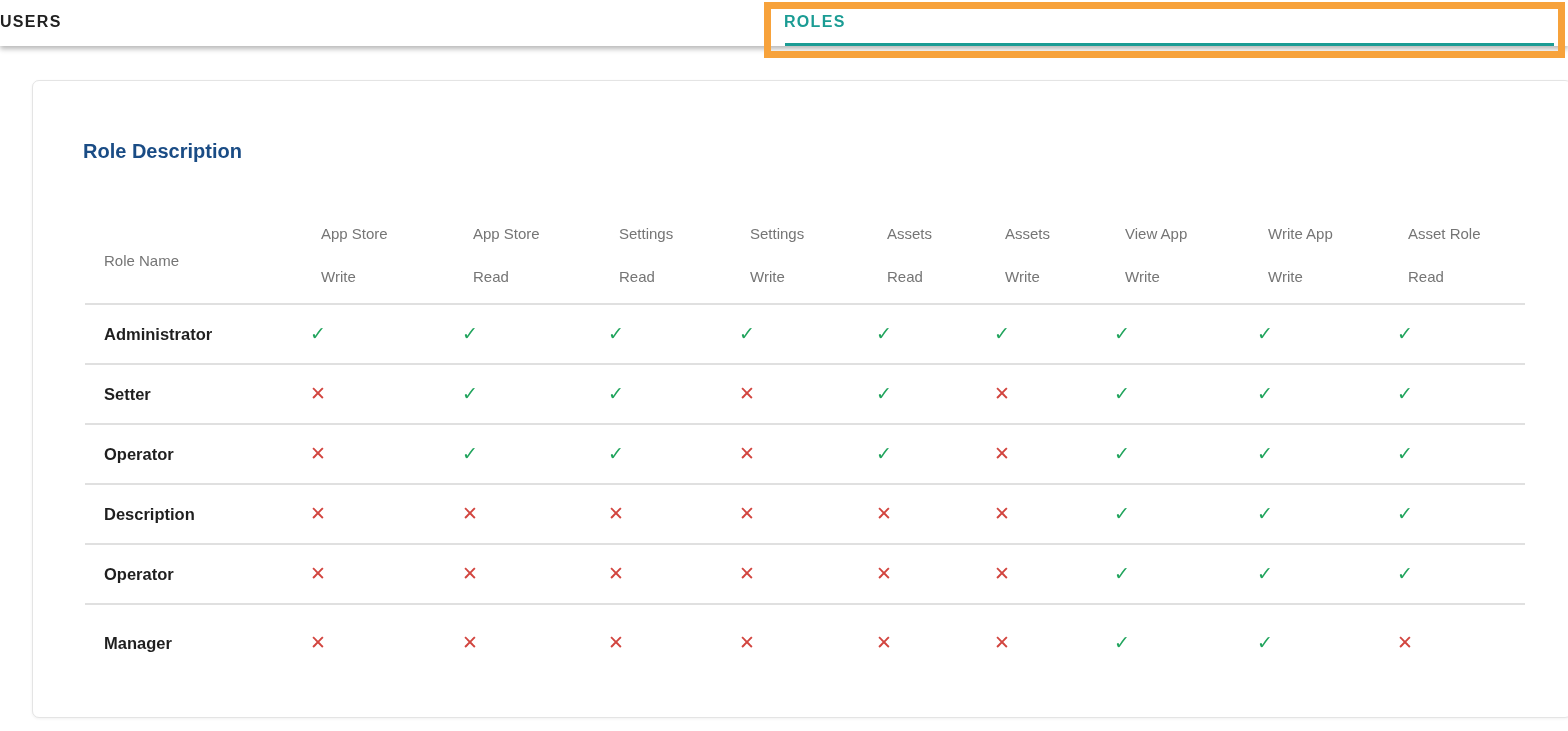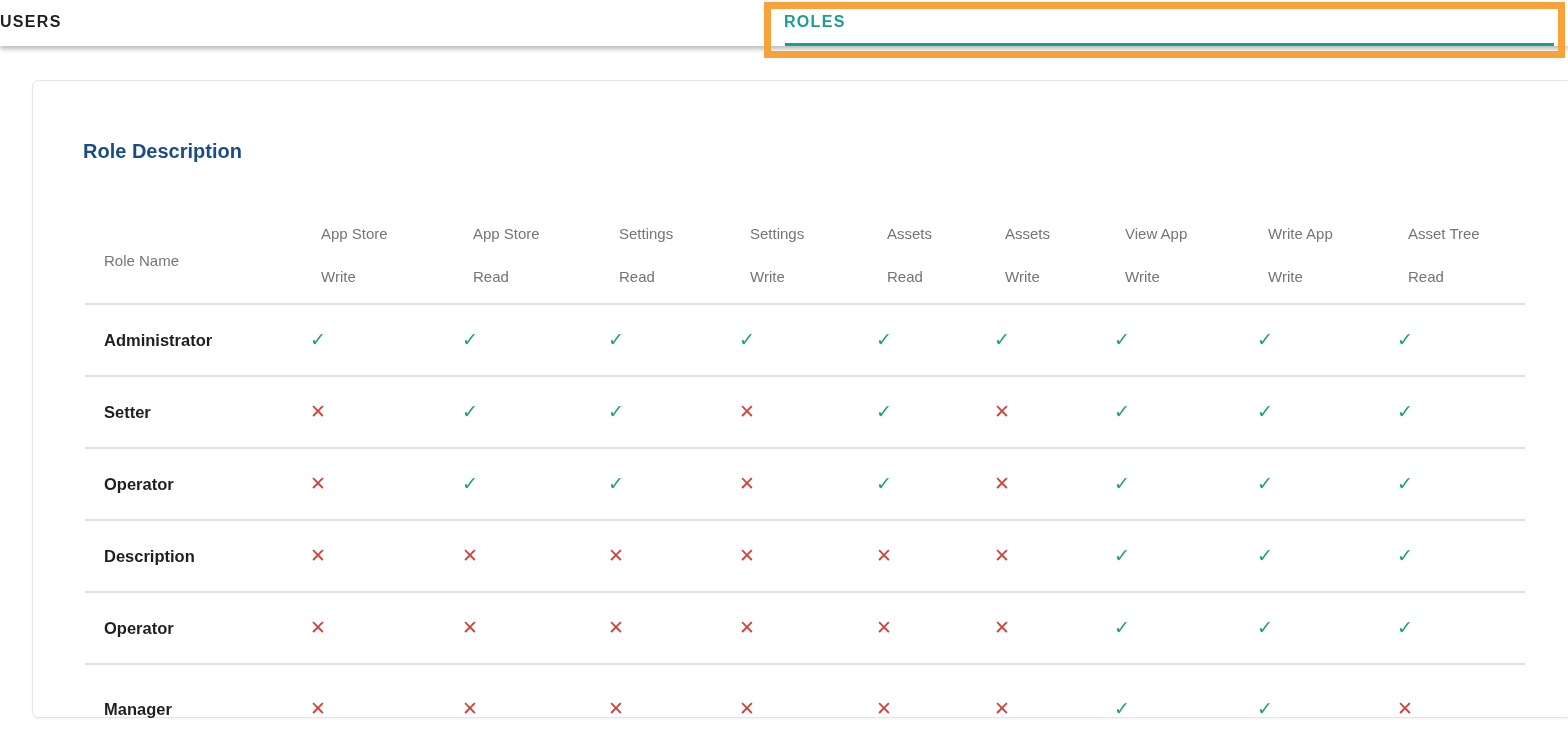--- a/index.html
+++ b/index.html
@@ -88,21 +88,21 @@
     border-bottom: 2px solid var(--divider, #E0E0E0);
     color: var(--header-text, #757575);
     font-size: 15px;
   }
   .th { padding-left: 19px; }
   .th-line { line-height: 16px; }
   .th-line + .th-line { margin-top: 27px; }
   .thead .role-col { padding-left: 19px; padding-top: 10px; }
 
   .trow {
-    height: 72px;
+    height: 60px;
     align-items: center;
     border-bottom: 2px solid var(--divider, #E0E0E0);
   }
   .trow:last-child { border-bottom: none; margin-top: 8px; }
   .td.role-name {
     padding-left: 19px;
     font-size: 16.5px;
     font-weight: 600;
     color: #1f1f1f;
   }
@@ -160,21 +160,21 @@
         </div>
         <div class="th">
           <div class="th-line">View App</div>
           <div class="th-line">Write</div>
         </div>
         <div class="th">
           <div class="th-line">Write App</div>
           <div class="th-line">Write</div>
         </div>
         <div class="th">
-          <div class="th-line">Asset Tree</div>
+          <div class="th-line">Asset Role</div>
           <div class="th-line">Read</div>
         </div>
       </div>
       <div class="trow">
         <div class="td role-col role-name">Administrator</div>
         <div class="td"><span class="mark granted">✓</span></div>
         <div class="td"><span class="mark granted">✓</span></div>
         <div class="td"><span class="mark granted">✓</span></div>
         <div class="td"><span class="mark granted">✓</span></div>
         <div class="td"><span class="mark granted">✓</span></div>

